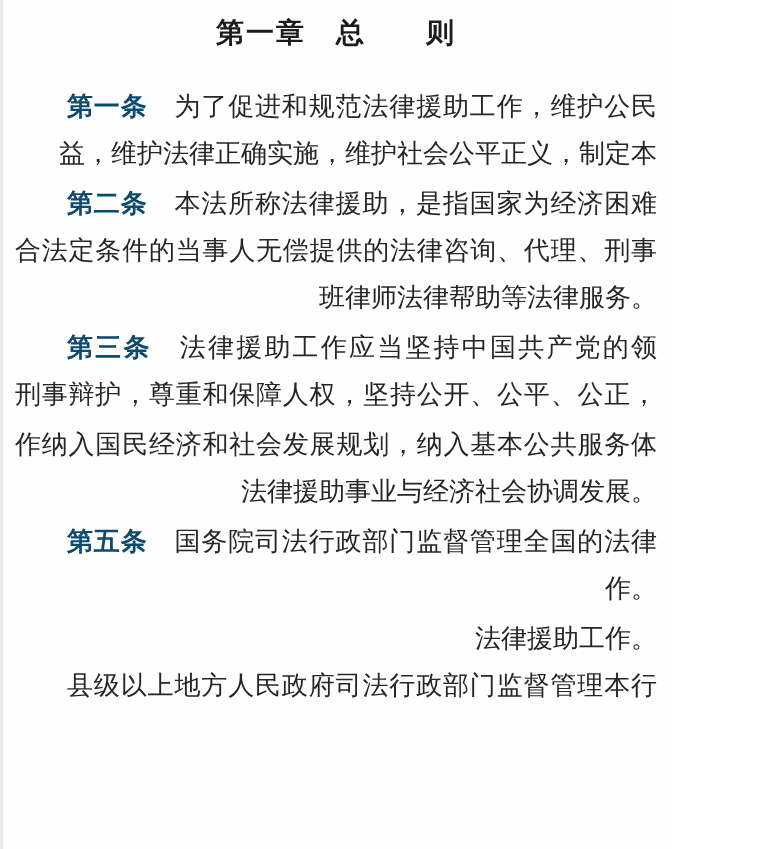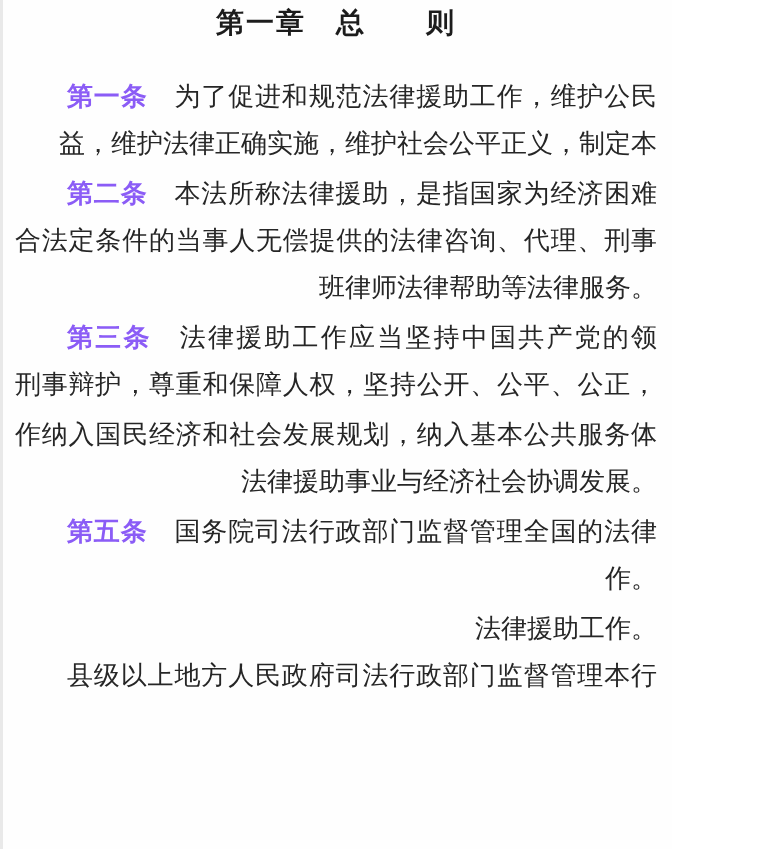--- a/index.html
+++ b/index.html
@@ -7,21 +7,21 @@
     padding: 0;
     background: #ffffff;
   }
   .page {
     position: relative;
     width: 672px;
     height: 849px;
     box-sizing: border-box;
     background: #fefefe;
     border-left: 3px solid #e9e9e9;
-    padding: 6px 15px 0 12px;
+    padding: 16px 15px 0 12px;
     overflow: hidden;
     font-family: "Liberation Serif", "DejaVu Serif", serif;
   }
   .chapter-title {
     margin: 0 0 33px 0;
     font-size: 28px;
     line-height: 34px;
     font-weight: bold;
     text-align: center;
     color: #1c1c1c;
@@ -44,21 +44,21 @@
   }
   .line.just {
     text-align: justify;
     text-align-last: justify;
   }
   .line.first {
     text-indent: 2em;
   }
   .art-num {
     font-weight: bold;
-    color: #8b5cf6;
+    color: #0c4a6e;
   }
 </style>
 </head>
 <body>
 
 <div class="page">
   <h1 class="chapter-title">第一章　总　　则</h1>
   <div class="doc-body">
       <div class="para">
         <div class="line first just"><span class="art-num">第一条</span>　为了促进和规范法律援助工作，维护公民合法权</div>

